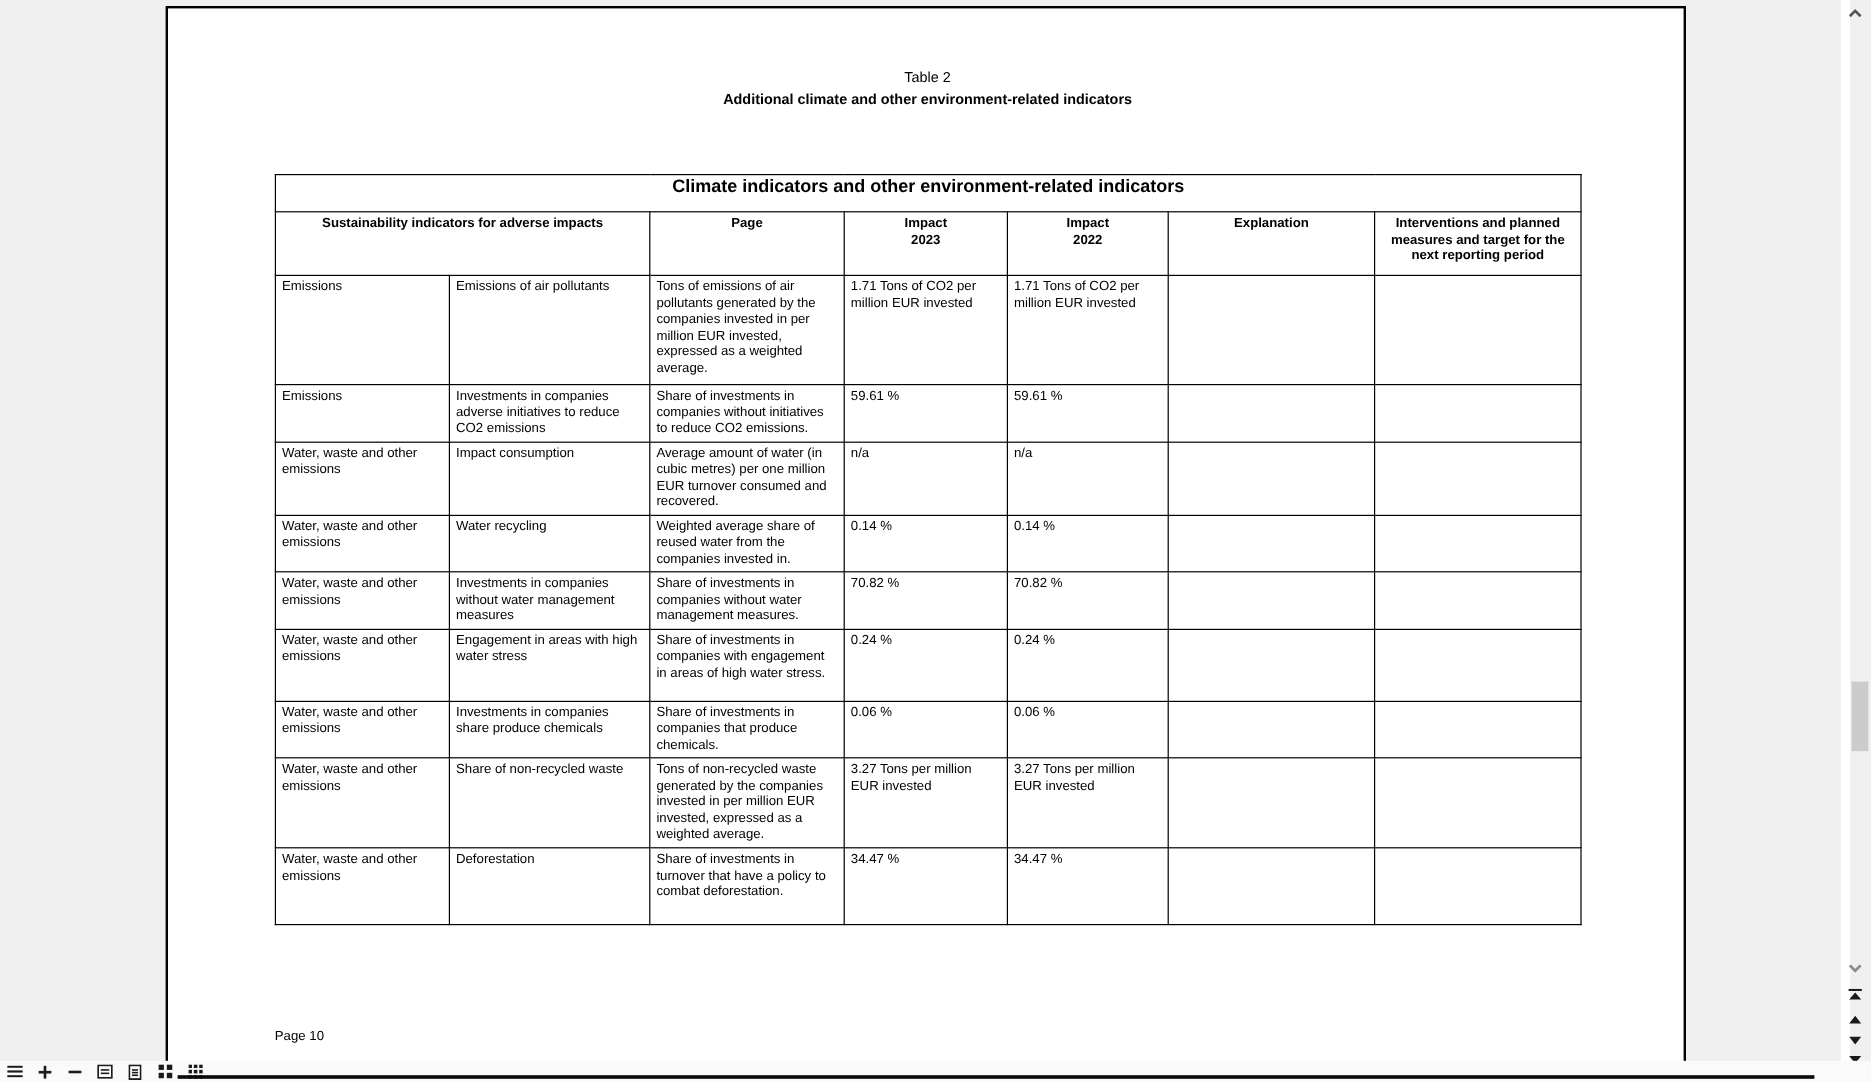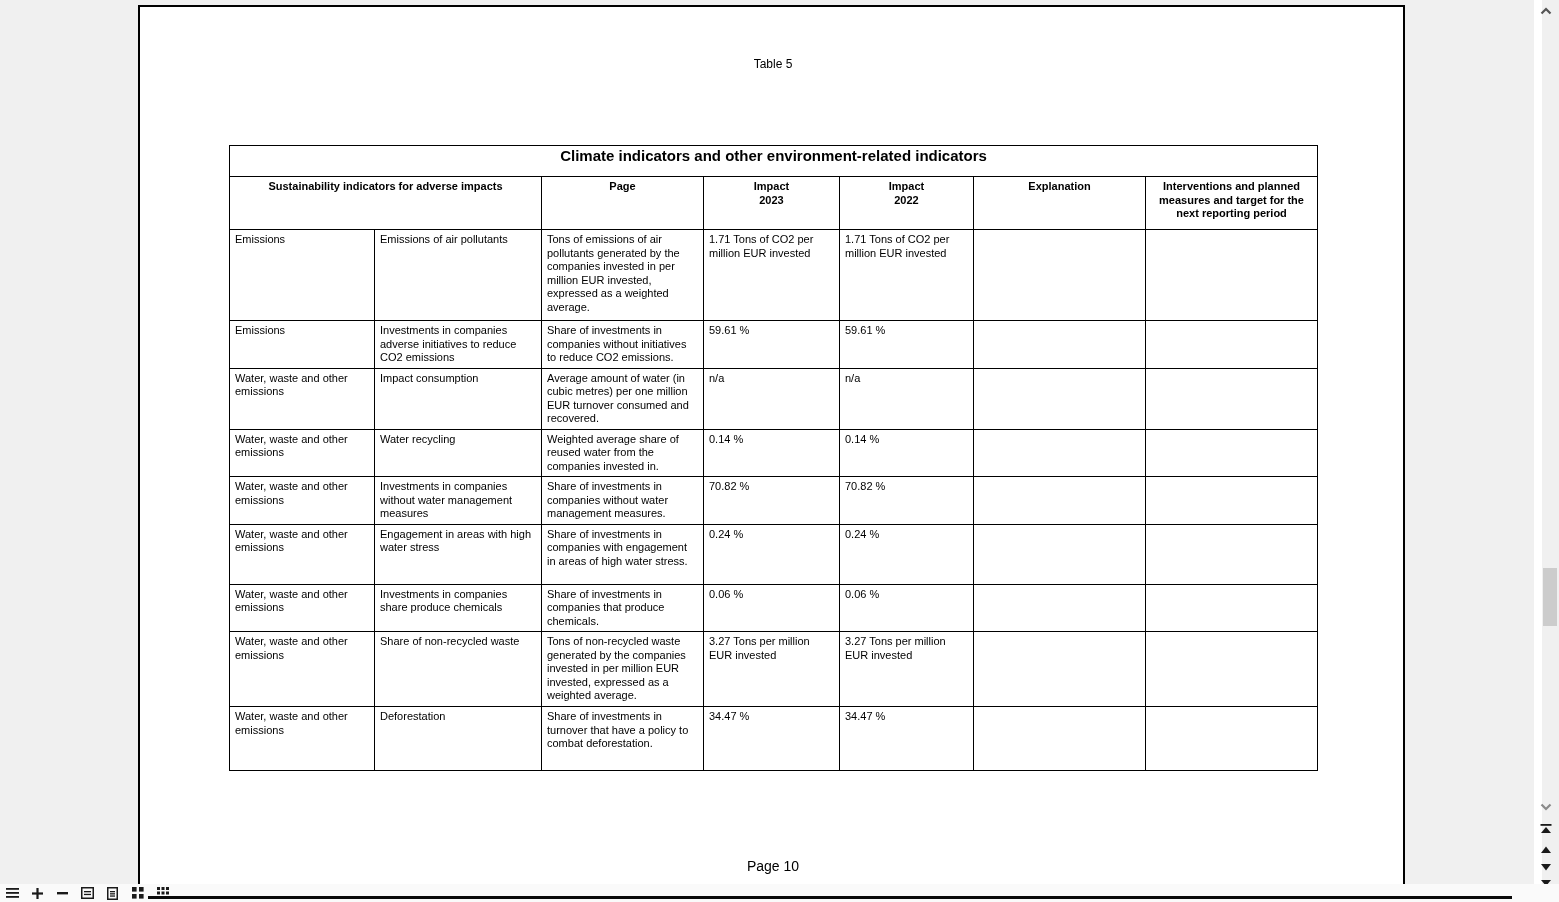--- a/index.html
+++ b/index.html
@@ -44,21 +44,21 @@
   tbody tr:nth-child(3) { height:60px; }
   tbody tr:nth-child(4) { height:47px; }
   tbody tr:nth-child(5) { height:47px; }
   tbody tr:nth-child(6) { height:60px; }
   tbody tr:nth-child(7) { height:47px; }
   tbody tr:nth-child(8) { height:75px; }
   tbody tr:nth-child(9) { height:64px; }
 
   .page-number {
     position:absolute; top:851px; left:89px; width:1088px;
-    text-align:center; font-size:14px;
+    text-align:left; font-size:11px;
   }
 
   
   .v-gutter { position:absolute; left:1534px; top:0; width:8px; height:902px; background:#fff; }
   .v-track  { position:absolute; left:1542px; top:0; width:17px; height:902px; background:#f0f0f0; }
   .v-thumb  { position:absolute; left:1543px; top:568px; width:14px; height:58px; background:#ccc; }
   .sbtn { position:absolute; width:16px; height:14px; display:flex; align-items:center; justify-content:center; }
   .btn-scroll-up    { left:1538px; top:4px;   }
   .btn-scroll-down  { left:1538px; top:800px; }
   .btn-first        { left:1538px; top:822px; }
@@ -77,21 +77,22 @@
   }
   .tbtn { width:13px; height:13px; display:flex; align-items:center; justify-content:center; }
   .h-thumb { position:absolute; left:148px; top:12px; width:1364px; height:3px; background:#0a0a0a; }
 
   svg { display:block; }
 </style>
 </head>
 <body>
 
 <div class="page">
-  <div class="doc-title">Table 5</div>
+  <div class="doc-title">Table 2</div>
+  <div class="doc-subtitle">Additional climate and other environment-related indicators</div>
 
   <table class="ind">
     <colgroup>
       <col style="width:145px">
         <col style="width:167px">
         <col style="width:162px">
       <col style="width:136px">
         <col style="width:134px">
         <col style="width:172px">
         <col style="width:172px">

